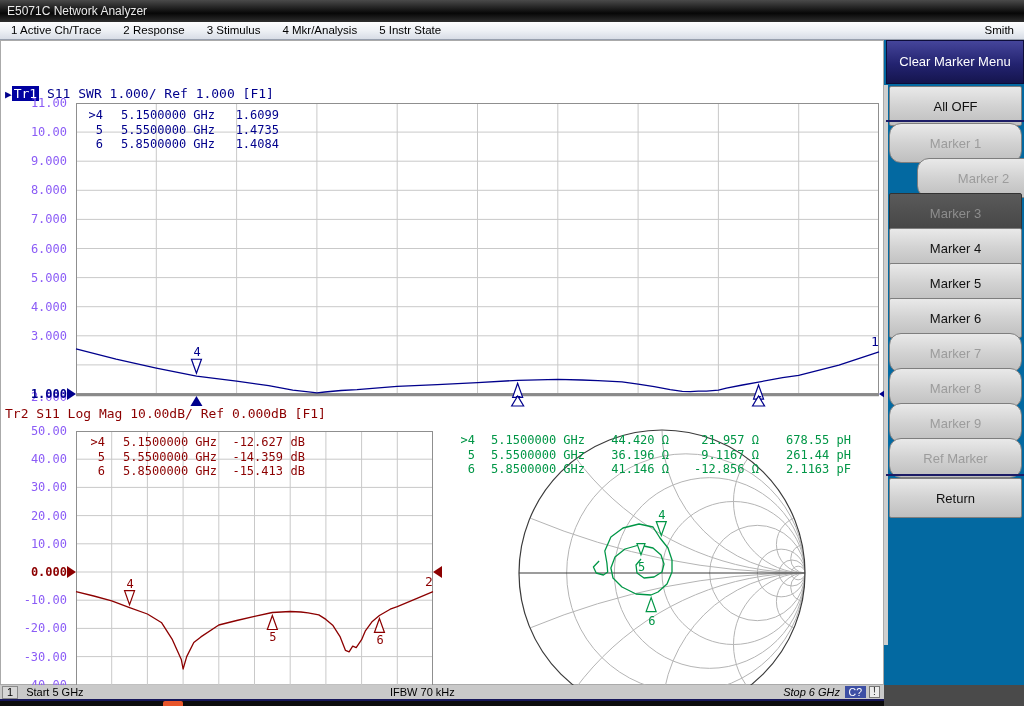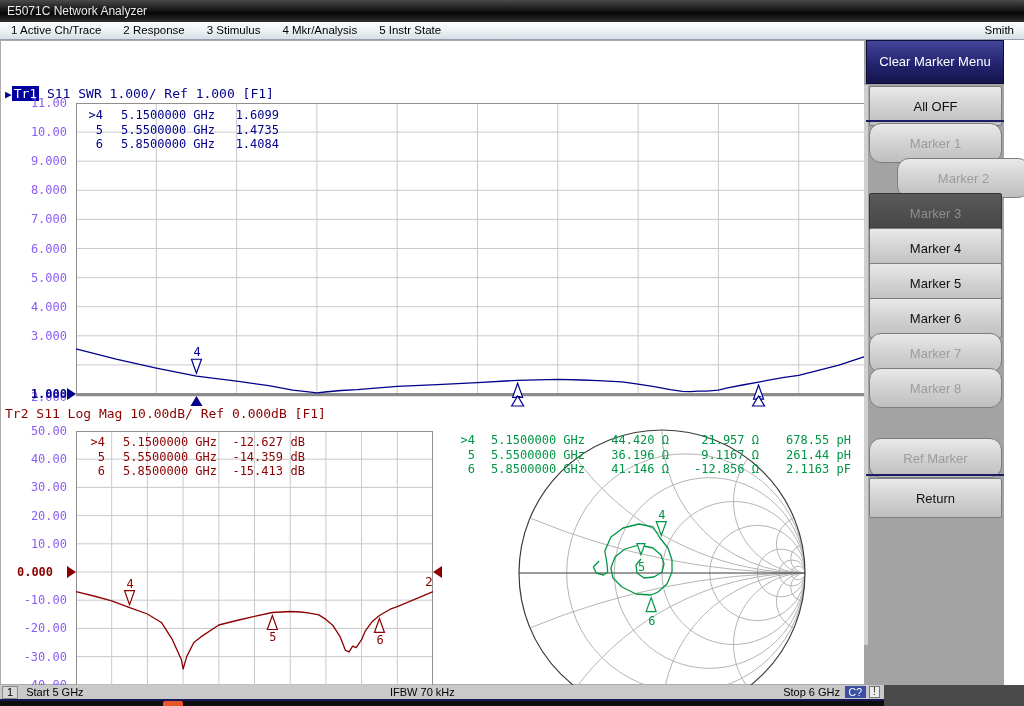--- a/index.html
+++ b/index.html
@@ -26,41 +26,41 @@
   .trbadge{background:#0000a0;color:#ffffff;padding:0 2px;text-align:right;}
   .trarrow{color:#00008c;font-size:11px;}
   .ylabels div{position:absolute;width:64px;text-align:right;
     font:12px "DejaVu Sans Mono",monospace;color:#8b5cf6;white-space:pre;}
   .ylabels .refl{font-weight:bold;}
   .plot{position:absolute;}
   .plot svg{overflow:visible;display:block;}
   .mtable{position:absolute;font:12px "DejaVu Sans Mono",monospace;line-height:14.5px;white-space:pre;}
   .mrow span{display:inline-block;text-align:right;}
   
-  .sidebar{position:absolute;left:864px;top:40px;width:140px;height:645px;background:#a3a3a3;}
+  .sidebar{position:absolute;left:884px;top:40px;width:140px;height:645px;background:#0369a1;}
   .sb-strip{position:absolute;left:0;top:45px;width:4px;height:560px;background:#cfcfcf;}
   .sb-head{position:absolute;left:2px;top:0;width:138px;height:44px;
     background:linear-gradient(180deg,#45459a 0%,#232370 55%,#15154e 100%);
     border:1px solid #0d0d3a;box-sizing:border-box;color:#fff;font-size:13px;
     display:flex;align-items:center;justify-content:center;text-align:center;line-height:16px;}
   .sb-btn{position:absolute;left:5px;width:133px;height:40px;box-sizing:border-box;
     border:1px solid #7e7e7e;border-radius:2px;
     background:linear-gradient(180deg,#e9e9e9 0%,#d2d2d2 50%,#bfbfbf 100%);
     color:#111;font-size:13px;display:flex;align-items:center;justify-content:center;}
   .sb-btn.disabled{color:#9c9c9c;border-radius:12px;}
   .sb-btn.pressed{background:linear-gradient(180deg,#5a5a5a,#454545);color:#8d8d8d;border-color:#333;text-align:center;}
   .sb-div{position:absolute;left:2px;width:138px;height:2px;background:#1c1c66;}
   
   .statusbar{position:absolute;left:0;top:685px;width:884px;height:14px;background:#c9c9c9;
     border-bottom:2px solid #17175a;box-sizing:content-box;
     display:flex;align-items:center;font-size:11px;color:#000;}
   .sb-ch{border:1px solid #8a8a8a;background:#d6d6d6;margin-left:2px;padding:0 4px;height:11px;line-height:11px;}
   .sb-start{margin-left:8px;}
   .sb-ifbw{position:absolute;left:390px;}
-  .sb-right{position:absolute;right:44px;}
+  .sb-right{position:absolute;right:44px;font-style:italic;}
   .badge-c{position:absolute;right:18px;top:1px;background:#3d4fa4;color:#fff;
     padding:0 4px;height:12px;line-height:12px;font-size:10.5px;}
   .badge-a{position:absolute;right:4px;top:1px;background:#ececec;border:1px solid #777;
     width:9px;height:10px;line-height:10px;text-align:center;font-size:10px;color:#222;}
   .corner{position:absolute;left:884px;top:685px;width:140px;height:21px;background:#4a4a4a;}
   .bottomstrip{position:absolute;left:0;top:701px;width:884px;height:5px;background:#0d0d0d;}
   .taskicon{position:absolute;left:163px;top:701px;width:20px;height:5px;background:#e8552a;border-radius:2px 2px 0 0;}
 </style>
 </head>
 <body>
@@ -138,21 +138,21 @@
       </div>
     <div class="mtable" id="tr1-mtable" style="left: 80px; top: 67px; color: rgb(0, 0, 140);"><div class="mrow"><span style="width: 22px; text-align: right;">&gt;4</span><span style="width: 112px; text-align: right;">5.1500000 GHz</span><span style="width: 64px; text-align: right;">1.6099</span></div><div class="mrow"><span style="width: 22px; text-align: right;">5</span><span style="width: 112px; text-align: right;">5.5500000 GHz</span><span style="width: 64px; text-align: right;">1.4735</span></div><div class="mrow"><span style="width: 22px; text-align: right;">6</span><span style="width: 112px; text-align: right;">5.8500000 GHz</span><span style="width: 64px; text-align: right;">1.4084</span></div></div>
 
     <div class="trhead tr2head">Tr2 S11 Log Mag 10.00dB/ Ref 0.000dB [F1]</div>
     <div class="ylabels" id="tr2-ylabels">
         <div style="left: 2px; top: 383px;">50.00</div>
         <div style="left: 2px; top: 411.2px;">40.00</div>
         <div style="left: 2px; top: 439.4px;">30.00</div>
         <div style="left: 2px; top: 467.6px;">20.00</div>
         <div style="left: 2px; top: 495.8px;">10.00</div>
-        <div class="refl" style="left: 2px; top: 524px; color: rgb(140, 0, 0); text-align: center;">0.000</div>
+        <div class="refl" style="left: 2px; top: 524px; color: rgb(140, 0, 0);">0.000</div>
         <div style="left: 2px; top: 552.2px;">-10.00</div>
         <div style="left: 2px; top: 580.4px;">-20.00</div>
         <div style="left: 2px; top: 608.6px;">-30.00</div>
         <div style="left: 2px; top: 636.8px;">-40.00</div>
       </div>
     <div class="plot" id="tr2-plot" style="left:75px;top:390px;">
         <svg width="357" height="282" viewBox="0 0 357 282">
           <line x1="35.7" y1="0" x2="35.7" y2="282" stroke="#c9c9c9" stroke-width="1"></line>
           <line x1="71.4" y1="0" x2="71.4" y2="282" stroke="#c9c9c9" stroke-width="1"></line>
           <line x1="107.1" y1="0" x2="107.1" y2="282" stroke="#c9c9c9" stroke-width="1"></line>
@@ -243,20 +243,21 @@
   <div class="sb-btn " style="top: 46px;">All OFF</div>
       <div class="sb-div" style="top: 80px;"></div>
       <div class="sb-btn disabled" style="top: 83px;">Marker 1</div>
       <div class="sb-btn disabled" style="top: 118px; margin-left: 28px;">Marker 2</div>
       <div class="sb-btn pressed" style="top: 153px;">Marker 3</div>
       <div class="sb-btn " style="top: 188px;">Marker 4</div>
       <div class="sb-btn " style="top: 223px;">Marker 5</div>
       <div class="sb-btn " style="top: 258px;">Marker 6</div>
       <div class="sb-btn disabled" style="top: 293px;">Marker 7</div>
       <div class="sb-btn disabled" style="top: 328px;">Marker 8</div>
+      <div class="sb-btn disabled" style="top: 363px;">Marker 9</div>
       <div class="sb-btn disabled" style="top: 398px;">Ref Marker</div>
       <div class="sb-div" style="top: 434px;"></div>
       <div class="sb-btn " style="top: 438px;">Return</div>
     </div>
 
   <div class="statusbar">
     <span class="sb-ch">1</span>
     <span class="sb-start">Start 5 GHz</span>
     <span class="sb-ifbw">IFBW 70 kHz</span>
     <span class="sb-right">Stop 6 GHz</span>

